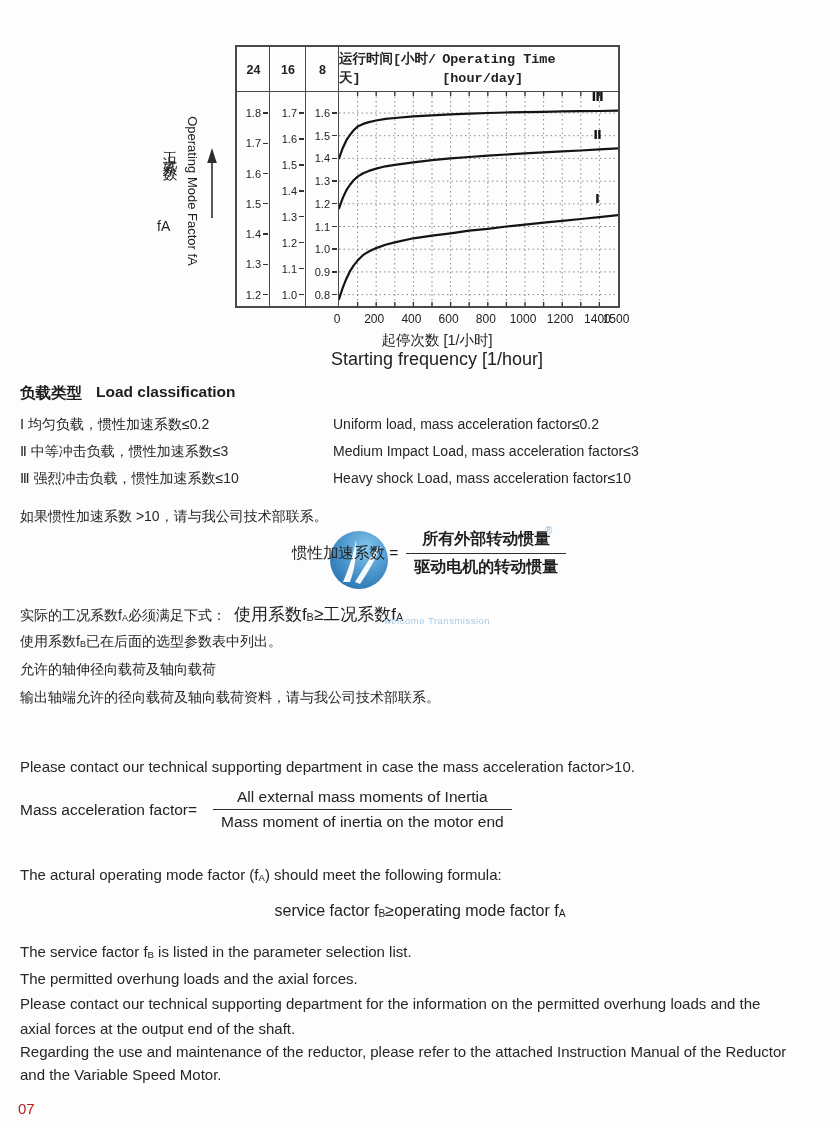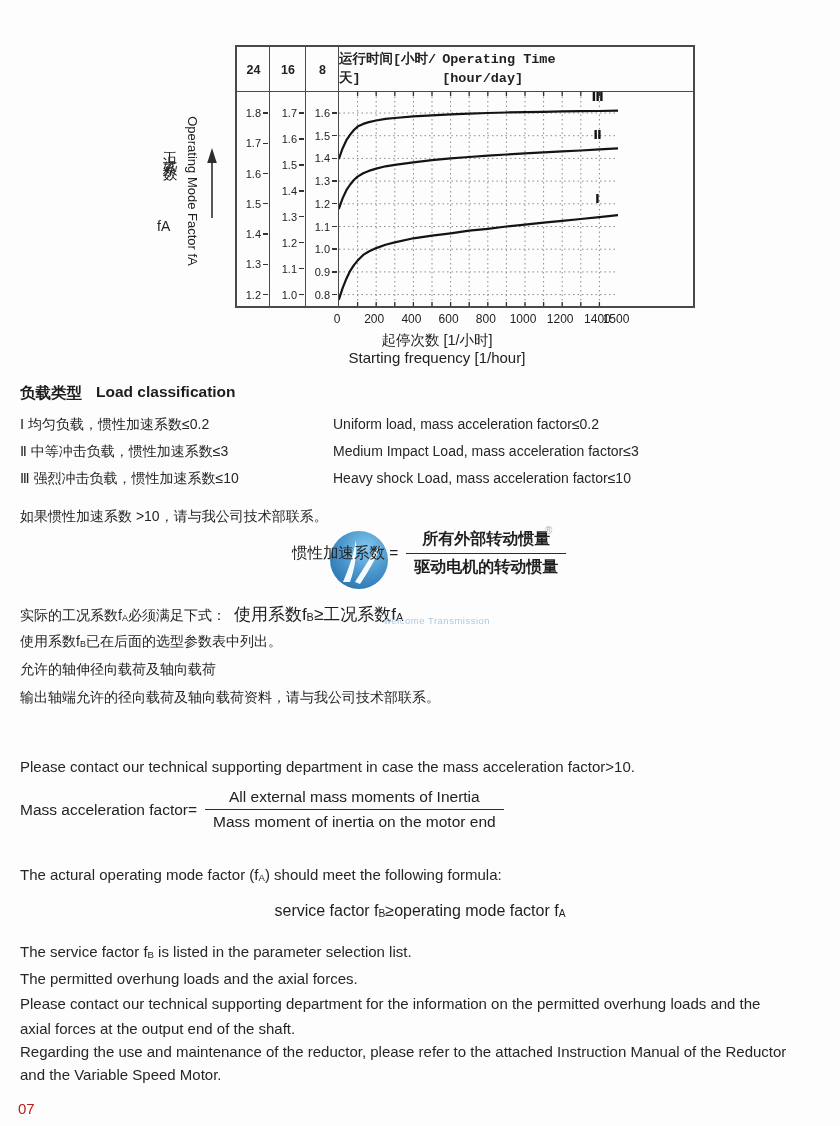--- a/index.html
+++ b/index.html
@@ -5,41 +5,41 @@
   * { margin:0; padding:0; box-sizing:border-box; }
   html,body { background:#e8e8e8; }
   .page {
     position:relative; width:840px; height:1126px; background:#fdfdfd;
     font-family:"Liberation Sans","DejaVu Sans",sans-serif; color:#2d2d2d;
     overflow:hidden; margin:0 auto;
   }
   .abs { position:absolute; }
 
   
-  .chart-table { left:235px; top:45px; width:460px; height:263px; border:2px solid #4a4a4a; }
+  .chart-table { left:235px; top:45px; width:385px; height:263px; border:2px solid #4a4a4a; }
   .vdiv { position:absolute; top:0; bottom:0; width:1.5px; background:#4a4a4a; }
   .hdiv { position:absolute; left:0; right:0; height:1.5px; background:#4a4a4a; }
   .hcell { position:absolute; top:0; height:45px; display:flex; align-items:center; justify-content:center;
            font-size:12.5px; font-weight:bold; color:#222; }
   .htitle { flex-direction:row; line-height:1.35; font-size:13.5px;font-family:Liberation Mono, monospace; }
   .scale-col { position:absolute; top:45px; height:218px; }
   .tick-row { position:absolute; right:0; transform:translateY(-50%); display:flex; align-items:center;margin-left:44px; }
   .tick-row .tlabel { font-size:11px; color:#222; padding-right:2px; }
   .tick-row .tmark { width:5px; height:1.4px; background:#333; }
   #plot-svg { position:absolute; left:102px; top:45px; }
 
   .y-zh { left:155px; top:140px; width:24px; font-size:14.5px; color:#222;
           writing-mode:vertical-rl; text-orientation:upright; letter-spacing:5px; }
   .y-zh-sub { left:157px; top:218px; font-size:14px; color:#222; }
   .y-en { left:98px; top:183px; width:188px; height:16px; font-size:13px; color:#222;
           text-align:center; transform:rotate(90deg); white-space:nowrap; }
   .x-ticks { left:337px; top:312px; width:283px; height:16px; }
   .x-ticks span { position:absolute; transform:translateX(-50%); font-size:12px; color:#222; }
   .x-title-zh { left:237px; top:331px; width:400px; text-align:center; font-size:14.5px; color:#222; }
-  .x-title-en { left:237px; top:349px; width:400px; text-align:center; font-size:15px; color:#222; }
+  .x-title-en { left:237px; top:349px; width:400px; text-align:center; font-size:18px; color:#222; }
 
   
   .h-load { left:20px; top:383px; font-size:15.5px; font-weight:bold; display:flex; gap:14px; color:#1d1d1d; }
   .load-row-zh { left:20px; font-size:14px; color:#262626; }
   .load-row-en { left:333px; font-size:14px; color:#262626; }
   .zh-line { font-size:14px; color:#262626; }
   .ss { font-size:64%; vertical-align:-0.12em; }
   .big-formula { font-size:17px; color:#1d1d1d; }
 
   .frac { display:inline-flex; flex-direction:column; align-items:center; text-align:center; }
@@ -48,21 +48,21 @@
 
   .formula-zh { left:292px; top:529px; display:flex; align-items:center; gap:8px; z-index:2; }
   .formula-zh .flabel { font-size:15.5px; font-weight:500; color:#222; }
   .formula-zh .frac { font-size:16px; font-weight:600; color:#1f1f1f; }
 
   .wm-circle { left:329px; top:530px; z-index:1; }
   .wm-sub { left:384px; top:579px; font-size:9.5px; color:#a9cae6; letter-spacing:.5px; z-index:1;margin-top:36px; }
   .wm-reg { left:545px; top:525px; font-size:10px; color:#93b6d4; z-index:3; }
 
   .en-line { font-size:15px; color:#262626; }
-  .formula-en { left:20px; top:788px; display:flex; align-items:center; gap:8px; }
+  .formula-en { left:20px; top:788px; display:flex; align-items:center; gap:16px; }
   .formula-en .flabel { font-size:15.5px; color:#222; }
   .formula-en .frac { font-size:15.5px; color:#222; }
   .service-formula { left:0; top:902px; width:840px; text-align:center; font-size:16px; color:#1f1f1f; }
   .page-num { left:18px; top:1100px; font-size:15px; color:#b91c1c; }
 </style>
 </head>
 <body>
 
 <div class="page">
 

